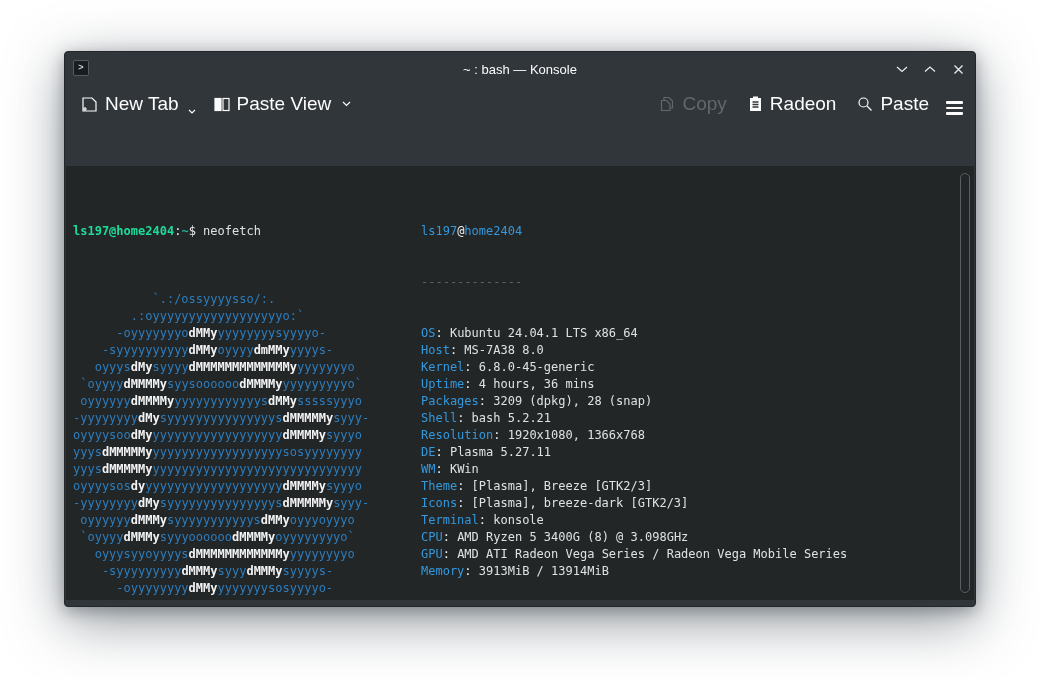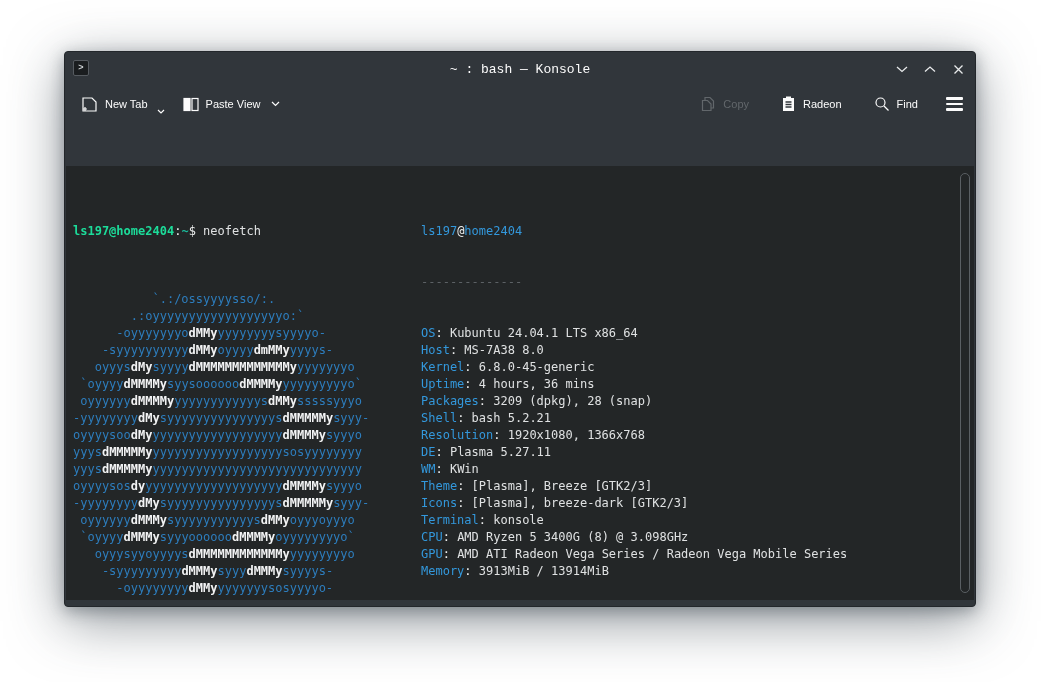--- a/index.html
+++ b/index.html
@@ -13,34 +13,34 @@
   }
 
   
   .titlebar { position:relative; height:34px; display:flex; align-items:center; }
   .app-icon {
     position:absolute; left:8px; top:8px; width:16px; height:16px;
     background:#1a1d1f; border:1px solid #565b60; border-radius:2px;
     color:#cfd3d5; font-size:9px; font-weight:bold; line-height:13px; text-align:center;
   }
   .title { position:absolute; left:0; right:0; text-align:center; color:#fcfcfc;
-           font-size:13px; pointer-events:none;font-family:Liberation Mono, monospace; }
+           font-size:13px; pointer-events:none; }
   .win-controls { position:absolute; right:10px; top:0; height:34px; display:flex;
                   align-items:center; gap:14px; }
   .win-btn { width:14px; height:14px; display:flex; align-items:center; justify-content:center; cursor:default; }
   .win-btn svg { stroke:#e8eaeb; stroke-width:1.3; fill:none; }
 
   
-  .toolbar { height:36px; display:flex; align-items:center; padding:0 10px; color:#fcfcfc; font-size:11px; }
+  .toolbar { height:36px; display:flex; align-items:center; padding:0 10px; color:#fcfcfc; font-size:19px; }
   .tb-btn { display:flex; align-items:center; gap:7px; padding:4px 6px; border-radius:3px; }
   .tb-btn svg { stroke:#fcfcfc; fill:none; stroke-width:1.2; }
   .tb-btn.disabled { color:#62676b; }
   .tb-btn.disabled svg { stroke:#62676b; }
   .tb-spacer { flex:1; }
-  .tb-group-right { display:flex; align-items:center; gap:20px; }
+  .tb-group-right { display:flex; align-items:flex-end; gap:9px; }
   .caret-under { margin-top:14px; margin-left:2px; }
   .caret-inline { margin-left:4px; }
   .hamburger { display:flex; flex-direction:column; gap:3px; padding:4px 2px; }
   .hamburger span { display:block; width:17px; height:2.6px; background:#fcfcfc; border-radius:1px; }
 
   
   .terminal { position:absolute; left:1px; right:1px; top:70px; bottom:6px;
               background:var(--term-bg); overflow:hidden;margin-top:44px; }
   .scrollbar { position:absolute; right:4px; top:7px; bottom:7px; width:10px;
                border:1px solid #5a5f63; border-radius:6px; }
@@ -124,21 +124,21 @@
           <rect x="5" y="0.5" width="5" height="3" fill="#fcfcfc" stroke="none"></rect>
           <path d="M4.5 6 H10.5 M4.5 8.5 H10.5 M4.5 11 H10.5" stroke="#31363b" stroke-width="1.4"></path>
         </svg>
         <span>Radeon</span>
       </div>
       <div class="tb-btn">
         <svg width="16" height="16" viewBox="0 0 16 16">
           <circle cx="6.5" cy="6.5" r="4.5"></circle>
             <path d="M10 10 L14.5 14.5"></path>
         </svg>
-        <span>Find</span>
+        <span>Paste</span>
       </div>
       <div class="hamburger">
         <span></span>
           <span></span>
           <span></span>
       </div>
     </div>
   </div>
 
   <div class="terminal">

